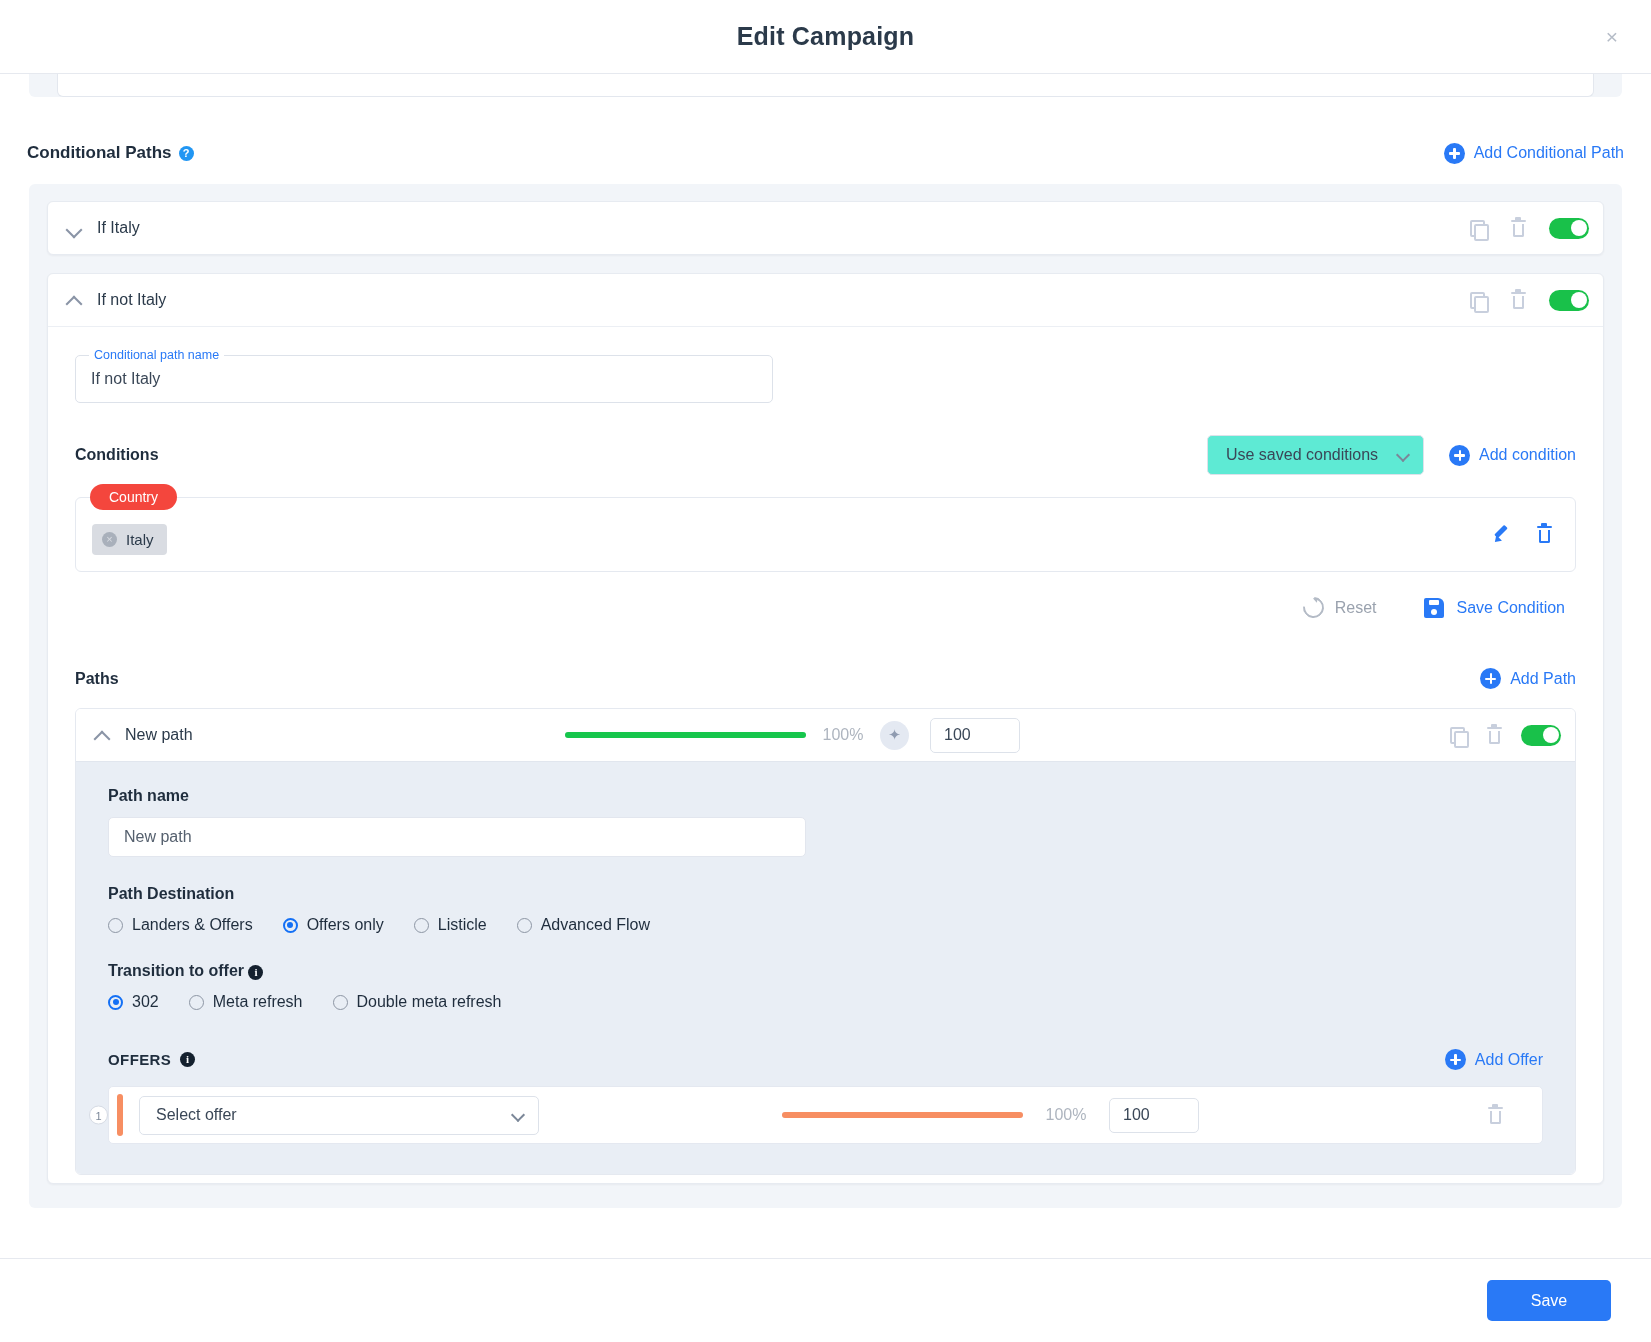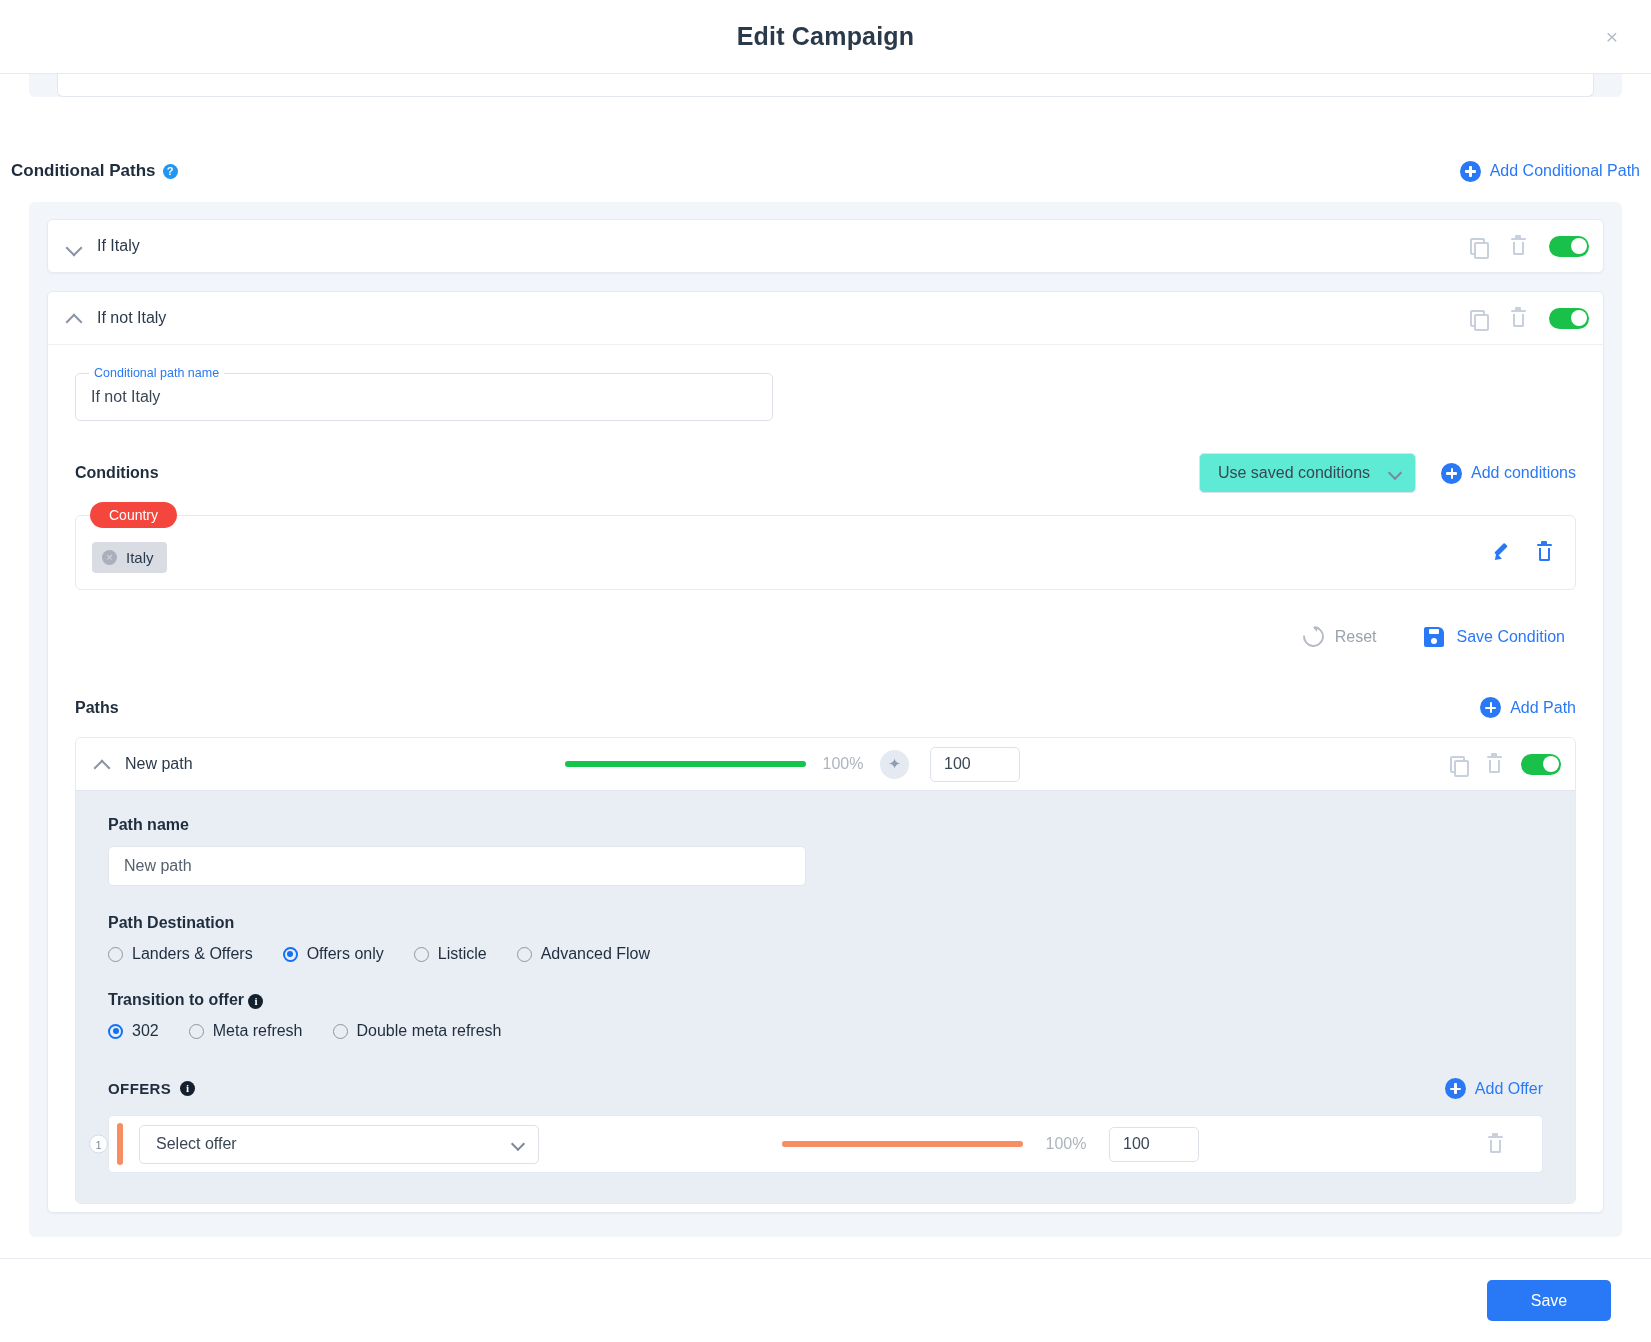--- a/index.html
+++ b/index.html
@@ -81,22 +81,22 @@
     border-bottom-left-radius: 6px;
     border-bottom-right-radius: 6px;
     position: relative;
   }
 
   
   .section-head {
     display: flex;
     align-items: center;
     justify-content: space-between;
-    padding: 0 11px;
-    margin-top: 59px;
+    padding: 0 27px;
+    margin-top: 41px;
     height: 30px;
   }
   .section-title {
     font-size: 17px;
     font-weight: bold;
     color: #1f2d3d;
     display: flex;
     align-items: center;
     gap: 7px;
   }
@@ -385,21 +385,21 @@
     border-right: 4px solid transparent;
     border-top: 6px solid #2979f6;
     transform: rotate(45deg);
   }
 
   .cond-footer {
     display: flex;
     align-items: center;
     justify-content: flex-end;
     gap: 48px;
-    margin-top: 36px;
+    margin-top: 25px;
     padding-right: 11px;
   }
   .reset-btn {
     display: inline-flex;
     align-items: center;
     gap: 11px;
     color: #9aa2ae;
     font-size: 16px;
     cursor: pointer;
   }
@@ -810,21 +810,21 @@
 
           <div class="cond-head">
             <div class="cond-title">Conditions</div>
             <div class="cond-head-right">
               <div class="select-box">
                 <span>Use saved conditions</span>
                 <span class="caret"></span>
               </div>
               <div class="link-action">
                 <span class="plus-circle"></span>
-                <span>Add conditions</span>
+                <span>Add condition</span>
               </div>
             </div>
           </div>
 
           <div class="cond-box">
             <span class="cond-tag">Country</span>
             <span class="chip">
               <span class="x">×</span>
               <span>Italy</span>
             </span>

